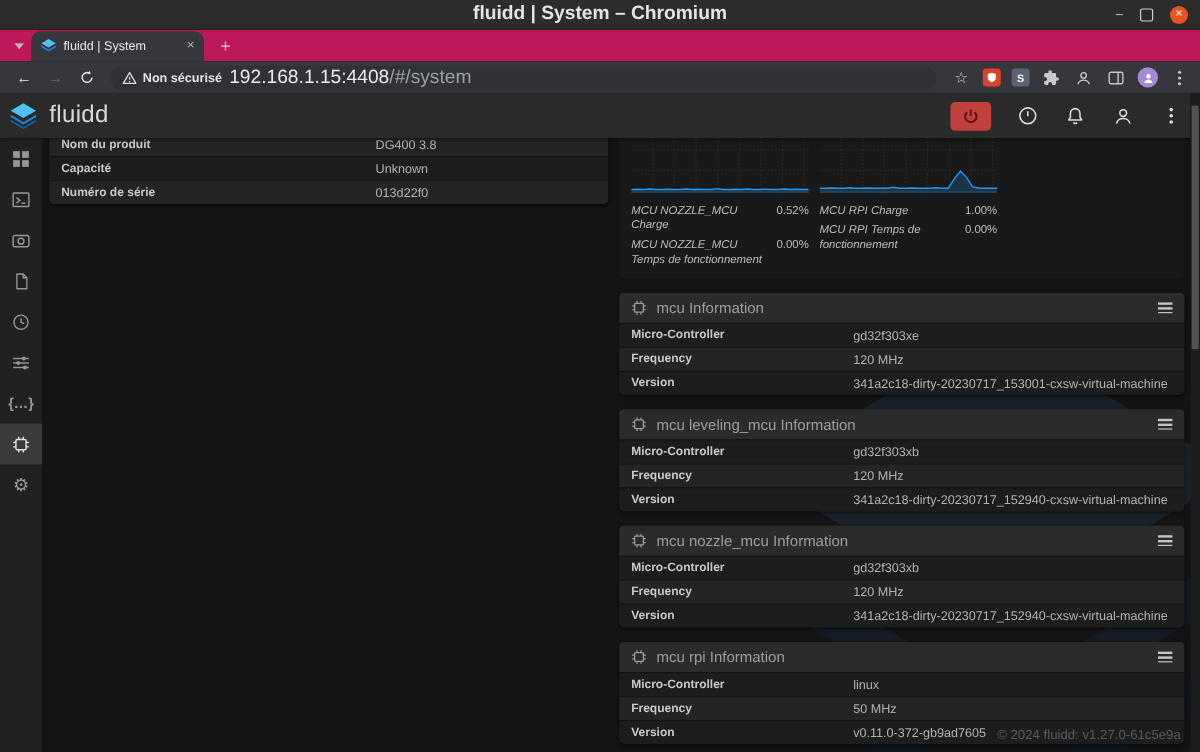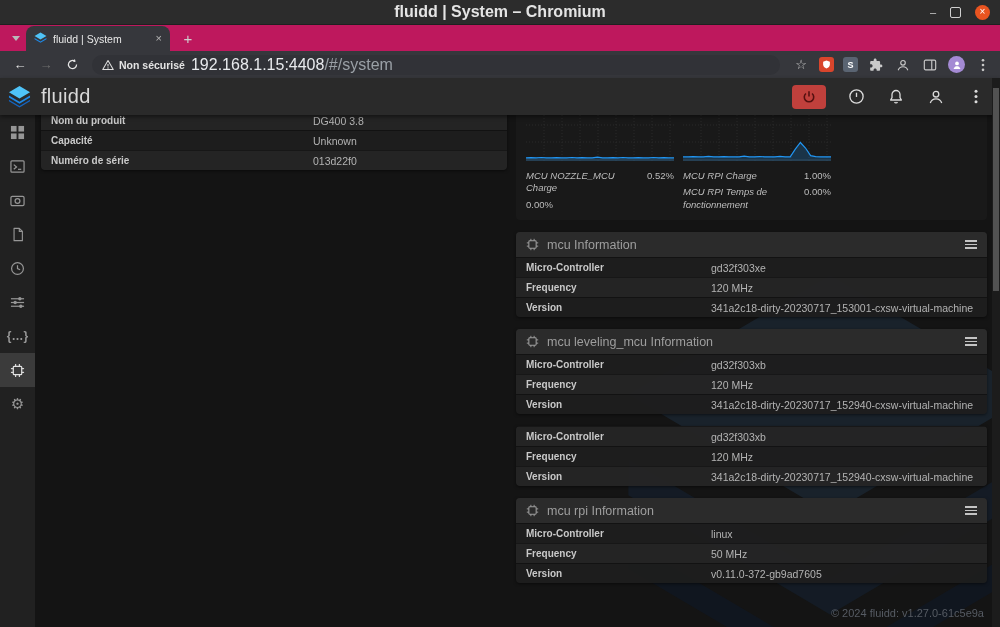--- a/index.html
+++ b/index.html
@@ -384,20 +384,21 @@
                   </svg>
                 </div>
               </div>
               <div class="legends">
                 <div class="legend-col">
                   <div class="legend-row">
                     <span class="lname">MCU NOZZLE_MCU Charge</span>
                     <span class="lval">0.52%</span>
                   </div>
                   <div class="legend-row">
+                    <span class="lname">MCU NOZZLE_MCU Temps de fonctionnement</span>
                     <span class="lval">0.00%</span>
                   </div>
                 </div>
                 <div class="legend-col">
                   <div class="legend-row">
                     <span class="lname">MCU RPI Charge</span>
                     <span class="lval">1.00%</span>
                   </div>
                   <div class="legend-row">
                     <span class="lname">MCU RPI Temps de fonctionnement</span>
@@ -469,20 +470,39 @@
                 <span class="lbl">Frequency</span>
                 <span class="val">120 MHz</span>
               </div>
               <div class="info-row">
                 <span class="lbl">Version</span>
                 <span class="val">341a2c18-dirty-20230717_152940-cxsw-virtual-machine</span>
               </div>
             </div>
 
             <div class="card w-mcu">
+              <div class="card-header">
+                <svg width="13" height="13" viewBox="0 0 16 16">
+                  <rect x="3.5" y="3.5" width="9" height="9" rx="1" fill="none" stroke="#9e9e9e" stroke-width="1.3"></rect>
+                  <line x1="6" y1="3.5" x2="6" y2="1" stroke="#9e9e9e" stroke-width="1.2"></line>
+                    <line x1="10" y1="3.5" x2="10" y2="1" stroke="#9e9e9e" stroke-width="1.2"></line>
+                  <line x1="6" y1="15" x2="6" y2="12.5" stroke="#9e9e9e" stroke-width="1.2"></line>
+                    <line x1="10" y1="15" x2="10" y2="12.5" stroke="#9e9e9e" stroke-width="1.2"></line>
+                  <line x1="1" y1="6" x2="3.5" y2="6" stroke="#9e9e9e" stroke-width="1.2"></line>
+                    <line x1="1" y1="10" x2="3.5" y2="10" stroke="#9e9e9e" stroke-width="1.2"></line>
+                  <line x1="12.5" y1="6" x2="15" y2="6" stroke="#9e9e9e" stroke-width="1.2"></line>
+                    <line x1="12.5" y1="10" x2="15" y2="10" stroke="#9e9e9e" stroke-width="1.2"></line>
+                </svg>
+                <span class="card-title">mcu nozzle_mcu Information</span>
+                <span class="burger">
+                    <i></i>
+                    <i></i>
+                    <i></i>
+                  </span>
+              </div>
               <div class="info-row">
                 <span class="lbl">Micro-Controller</span>
                 <span class="val">gd32f303xb</span>
               </div>
               <div class="info-row">
                 <span class="lbl">Frequency</span>
                 <span class="val">120 MHz</span>
               </div>
               <div class="info-row">
                 <span class="lbl">Version</span>

